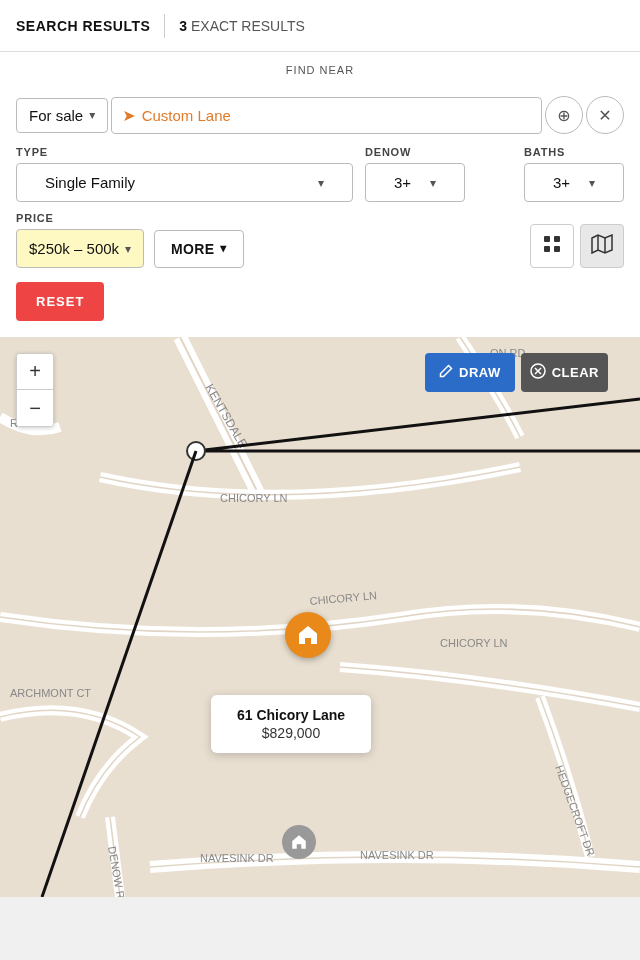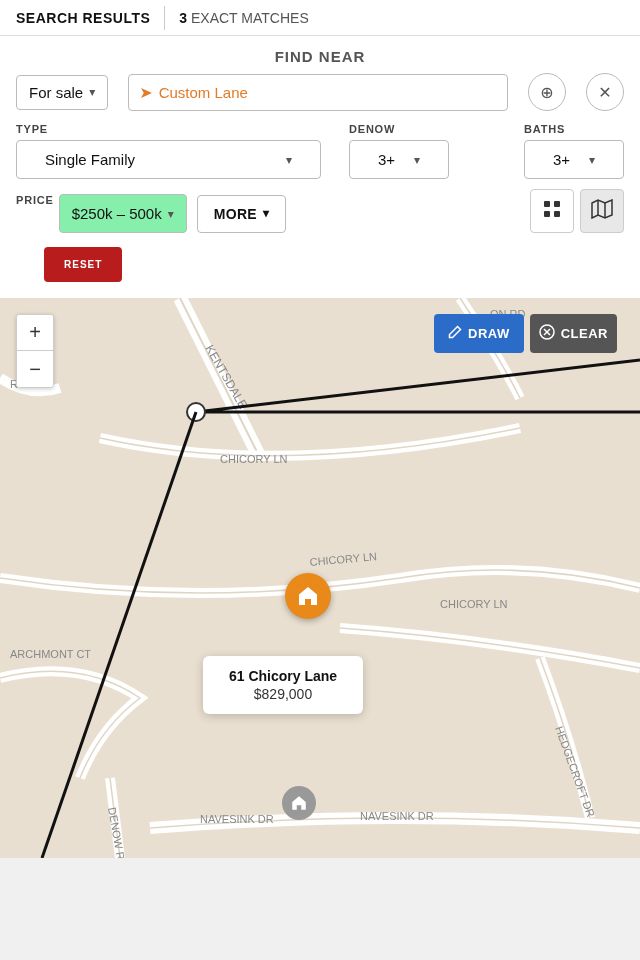--- a/index.html
+++ b/index.html
@@ -5,21 +5,21 @@
     * { box-sizing: border-box; margin: 0; padding: 0; }
     body { font-family: -apple-system, BlinkMacSystemFont, 'Helvetica Neue', Arial, sans-serif; width: 640px; height: 960px; overflow: hidden; background: #f0f0f0; }
 
     
     .header {
       display: flex;
       align-items: center;
       background: #ffffff;
       border-bottom: 1px solid #ddd;
       padding: 10px 16px;
-      height: 36px;
+      height: 52px;
     }
     .header-title {
       font-size: 14px;
       font-weight: 800;
       letter-spacing: 0.5px;
       color: #111;
     }
     .header-divider {
       width: 1px;
       height: 24px;
@@ -36,31 +36,31 @@
     }
 
     
     .filters {
       background: #ffffff;
       padding: 12px 16px 16px 16px;
     }
 
     .find-near-label {
       text-align: center;
-      font-size: 15px;
-      font-weight: 700;
+      font-size: 11px;
+      font-weight: 400;
       letter-spacing: 1px;
       color: #555;
-      margin-bottom: 8px;
+      margin-bottom: 20px;
     }
 
     .find-near-row {
       display: flex;
       align-items: center;
-      gap: 20px;
+      gap: 3px;
       margin-bottom: 12px;
     }
 
     .select-btn {
       display: flex;
       align-items: center;
       border: 1.5px solid #bbb;
       border-radius: 4px;
       padding: 8px 12px;
       background: #fff;
@@ -104,21 +104,21 @@
       border-radius: 50%;
       background: #fff;
       cursor: pointer;
       font-size: 16px;
       color: #555;
     }
 
     .filter-row {
       display: flex;
       align-items: flex-end;
-      gap: 28px;
+      gap: 12px;
       margin-bottom: 10px;
     }
 
     .filter-group {
       display: flex;
       flex-direction: column;
       gap: 5px;
     }
     .filter-group.type { flex: 1; }
     .filter-group.beds { width: 100px; }
@@ -151,29 +151,30 @@
 
     .price-row {
       display: flex;
       align-items: flex-end;
       gap: 10px;
       margin-bottom: 14px;
     }
 
     .price-group {
       display: flex;
+      flex-direction: column;
       gap: 5px;
     }
     .price-select {
       display: flex;
       align-items: center;
       border: 1.5px solid #bbb;
       border-radius: 4px;
       padding: 10px 12px;
-      background: #86efac;
+      background: #fef9c3;
       font-size: 15px;
       cursor: pointer;
       color: #111;
     }
     .price-select .chevron {
       margin-left: 6px;
       font-size: 12px;
       color: #555;
     }
 
@@ -212,30 +213,29 @@
       background: #fff;
       cursor: pointer;
       font-size: 18px;
       color: #444;
     }
     .view-btn.active {
       background: #e8e8e8;
     }
 
     .reset-btn {
-      background: #b91c1c;
+      background: #ef4444;
       color: #fff;
       border: none;
       border-radius: 4px;
       padding: 12px 20px;
-      font-size: 10px;
+      font-size: 13px;
       font-weight: 700;
       letter-spacing: 1px;
       cursor: pointer;
-      margin-left: 28px;
     }
 
     
     .map-area {
       position: relative;
       width: 640px;
       height: 560px;
       background: #e8dfd0;
       overflow: hidden;
     }
@@ -274,21 +274,21 @@
       border: none;
       border-bottom: 1px solid #ccc;
       font-weight: 300;
     }
     .zoom-btn:last-child { border-bottom: none; }
 
     
     .map-actions {
       position: absolute;
       top: 16px;
-      right: 23px;
+      right: 32px;
       display: flex;
       gap: 6px;
     }
     .draw-btn {
       display: flex;
       align-items: center;
       gap: 6px;
       background: #2b6cc9;
       color: #fff;
       border: none;
@@ -331,21 +331,21 @@
       justify-content: center;
       color: #fff;
       font-size: 22px;
       box-shadow: 0 2px 6px rgba(0,0,0,0.3);
     }
 
     
     .property-popup {
       position: absolute;
       top: 358px;
-      left: 203px;
+      left: 211px;
       background: #fff;
       border-radius: 6px;
       padding: 12px 16px;
       box-shadow: 0 2px 10px rgba(0,0,0,0.2);
       text-align: center;
       min-width: 160px;
     }
     .popup-address {
       font-size: 14px;
       font-weight: 600;
@@ -381,21 +381,21 @@
       pointer-events: none;
     }
   </style>
 </head>
 <body>
 
 <div class="header">
   <span class="header-title">SEARCH RESULTS</span>
   <div class="header-divider"></div>
   <span class="header-matches">
-    <strong>3</strong>&nbsp;<span>EXACT MATCHES</span>
+    <strong>3</strong>&nbsp;<span>EXACT RESULTS</span>
   </span>
 </div>
 
 <div class="filters">
 
   
   <div class="find-near-label">FIND NEAR</div>
 
   
   <div class="find-near-row">

